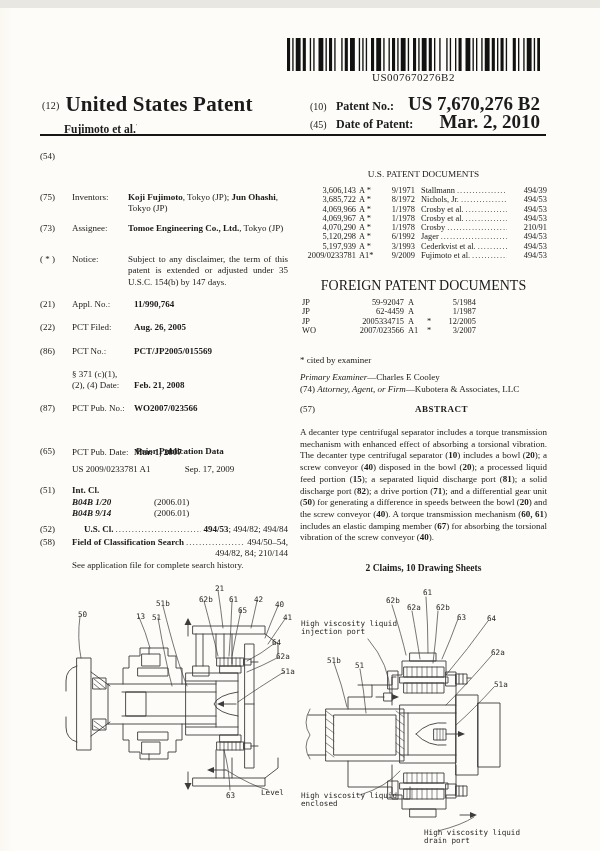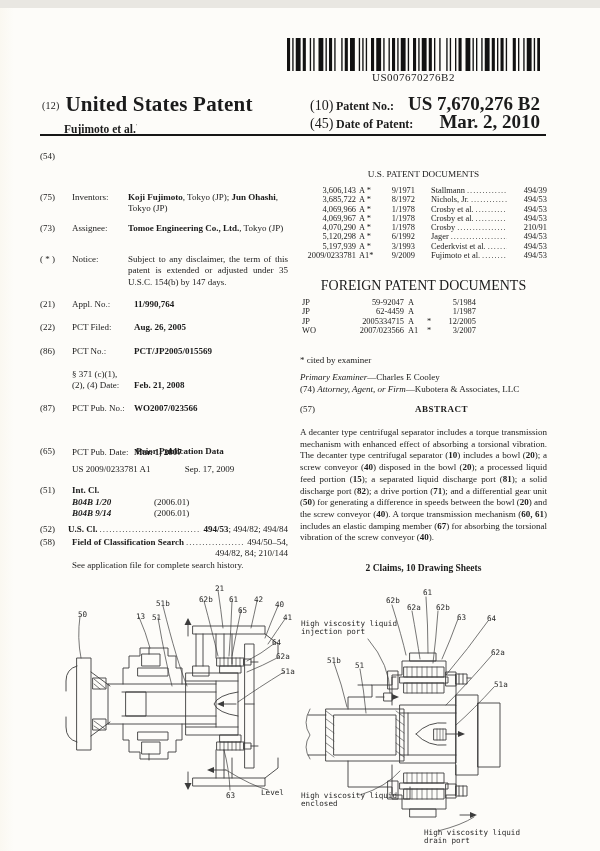--- a/index.html
+++ b/index.html
@@ -10,21 +10,21 @@
   #barcode{position:absolute;left:287px;top:30px;width:253px;height:33px;overflow:hidden;}
   #barcode-text{position:absolute;left:287px;top:63px;width:253px;text-align:center;
         font-size:11px;letter-spacing:.5px;}
   .kind-num{font-size:9px;}
   #main-title{position:absolute;left:42px;top:84px;font-size:21px;font-weight:bold;letter-spacing:.2px;}
   #main-title .kind-num{font-size:10px;font-weight:normal;vertical-align:2px;margin-right:6px;}
   #authors{position:absolute;left:64px;top:114px;font-size:11.5px;font-weight:bold;}
   #authors sup{font-size:7px;color:#666;font-weight:normal;}
   #hdr-right{position:absolute;left:310px;top:88px;width:230px;font-size:12px;}
   .hdr-row{display:flex;align-items:baseline;line-height:15px;}
-  .hdr-row .kind-num{width:26px;font-size:14px;}
+  .hdr-row .kind-num{width:26px;font-size:10px;}
   .hdr-row .lbl{font-weight:bold;}
   .hdr-row .val{flex:1;text-align:right;font-weight:bold;font-size:19px;}
   #hrule{position:absolute;left:40px;top:126px;width:506px;height:2px;background:#161616;}
   
   .blk{position:absolute;left:40px;width:248px;font-size:9px;line-height:11.3px;}
   .g3{display:grid;grid-template-columns:32px 56px 1fr;}
   .g3w{display:grid;grid-template-columns:32px 62px 1fr;}
   .g2{display:grid;grid-template-columns:32px 1fr;}
   .b{font-weight:bold;}
   .pre{white-space:pre-line;}
@@ -32,21 +32,21 @@
   .ctr{text-align:center;}
   .dots{flex:1;overflow:hidden;white-space:nowrap;margin:0 2px;letter-spacing:1px;color:#222;}
   .dots::after{content:"..........................................................";}
   .flexline{display:flex;align-items:baseline;}
   
   .rblk{position:absolute;left:300px;width:247px;font-size:9px;line-height:11.3px;}
   .ref-row{display:flex;align-items:baseline;font-size:8.4px;line-height:9.3px;}
   .r-num{width:56px;text-align:right;}
   .r-kind{width:20px;padding-left:3px;}
   .r-date{width:36px;text-align:right;}
-  .r-name{padding-left:16px;}
+  .r-name{padding-left:6px;}
   .r-cls{width:38px;text-align:right;}
   .f-cc{width:26px;}
   .f-num{width:76px;text-align:right;}
   .f-kind{width:16px;padding-left:4px;}
   .f-star{width:10px;text-align:center;}
   .f-date{width:42px;text-align:right;}
   #abstract-text b{font-weight:bold;}
   
   .fig-label{position:absolute;font-family:"DejaVu Sans Mono",monospace;font-size:7.6px;
         line-height:8.2px;color:#2a2a2a;white-space:pre-line;}
@@ -210,21 +210,21 @@
         <span>(2006.01)</span>
       </div>
       <div style="display: flex; margin-left: 32px;">
         <b style="font-style: italic; width: 82px;">B04B 9/14</b>
         <span>(2006.01)</span>
       </div>
     </div>
 
   <div class="blk" style="top:516px">
     <div class="flexline">
-      <span style="width:28px">(52)</span>
+      <span style="width:44px">(52)</span>
       <span class="b">U.S. Cl.</span>
       <span class="dots"></span>
       <span><b>494/53</b><span>; 494/82; 494/84</span></span>
     </div>
   </div>
 
   <div class="blk" style="top:529px">
     <div class="flexline">
       <span style="width:32px">(58)</span>
       <span class="b">Field of Classification Search</span>

